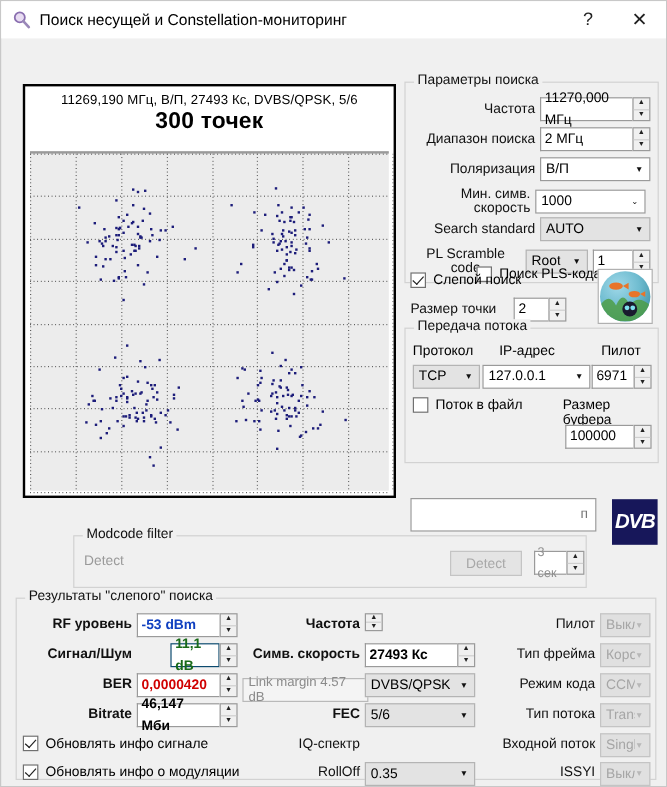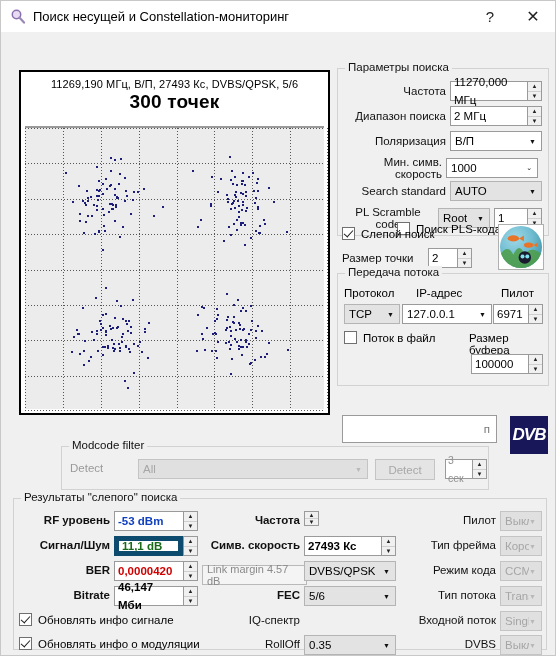--- a/index.html
+++ b/index.html
@@ -569,24 +569,20 @@
 
     <span class="inp" style="position:absolute; left:341px; top:383px; width:155px; height:28px; justify-content:flex-end; padding-right:6px; color:#777;">
       <span>п</span>
     </span>
     <span class="dvb" style="position:absolute; left:509px; top:384px;">DVB</span>
 
 
     <div class="grp" style="left:60px; top:414px; width:428px; height:44px;">
       <span class="legend">Modcode filter</span>
       <span class="lbl dim" style="position:absolute; left:8px; top:15px; width:60px; text-align:left;">Detect</span>
-      <span class="combo dis" style="position:absolute; left:76px; top:12px; width:230px;">
-        <span class="cv">All</span>
-        <span class="arw">▼</span>
-      </span>
       <span class="btn" style="position:absolute; left:313px; top:12px; width:60px;">Detect</span>
       <span class="spin" style="position:absolute; left:383px; top:12px; width:42px;">
         <span class="inp" style="flex:1; color:#8f8f8f; font-size:10.5px; padding:0 2px;">3 сек</span>
         <span class="spinbtns">
             <i>▲</i>
             <i>▼</i>
           </span>
       </span>
     </div>
 
@@ -597,21 +593,21 @@
       <span class="spin" style="position:absolute; left:100px; top:12px; width:84px;">
         <span class="inp val-blue" style="flex:1;text-align:right;">-53 dBm</span>
         <span class="spinbtns">
             <i>▲</i>
             <i>▼</i>
           </span>
       </span>
 
       <span class="lbl bold" style="position:absolute; left:8px; top:40px; width:88px;">Сигнал/Шум</span>
       <span class="spin" style="position:absolute; left:100px; top:37px; width:84px;">
-        <span class="inp val-green" style="flex:1; border:5px solid #0c4a6e;">11,1 dB</span>
+        <span class="inp val-green" style="flex:1; border:1px solid #0c4a6e;margin-left:28px;">11,1 dB</span>
         <span class="spinbtns">
             <i>▲</i>
             <i>▼</i>
           </span>
       </span>
 
       <span class="lbl bold" style="position:absolute; left:8px; top:65px; width:88px;">BER</span>
       <span class="spin" style="position:absolute; left:100px; top:62px; width:84px;">
         <span class="inp val-red" style="flex:1;">0,0000420</span>
         <span class="spinbtns">
@@ -690,21 +686,21 @@
         <span class="cv">Transport</span>
         <span class="arw">▼</span>
       </span>
 
       <span class="lbl" style="position:absolute; left:376px; top:115px; width:106px;">Входной поток</span>
       <span class="combo dis" style="position:absolute; left:486px; top:112px; width:42px;">
         <span class="cv">Single</span>
         <span class="arw">▼</span>
       </span>
 
-      <span class="lbl" style="position:absolute; left:406px; top:139px; width:76px;">DVBS</span>
+      <span class="lbl" style="position:absolute; left:406px; top:139px; width:76px;">ISSYI</span>
       <span class="combo dis" style="position:absolute; left:486px; top:136px; width:42px;">
         <span class="cv">Выкл.</span>
         <span class="arw">▼</span>
       </span>
     </div>
 
     <div class="cbx" style="position:absolute; left:18px; top:605px;">
       <span class="box on"></span>
       <span>Обновлять инфо о модуляции</span>
     </div>

